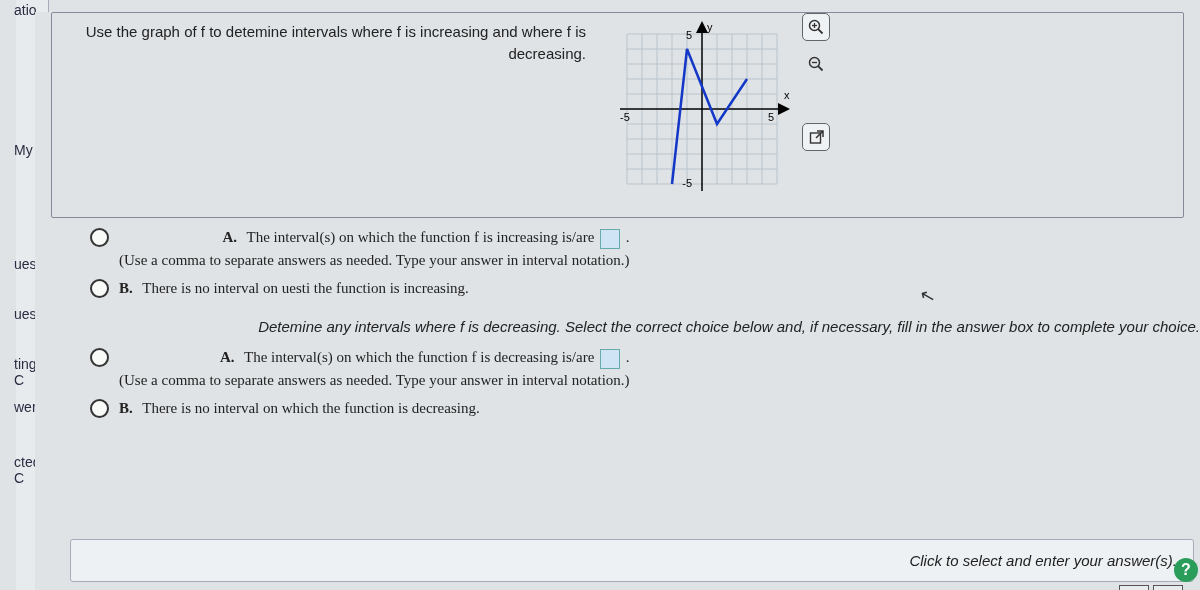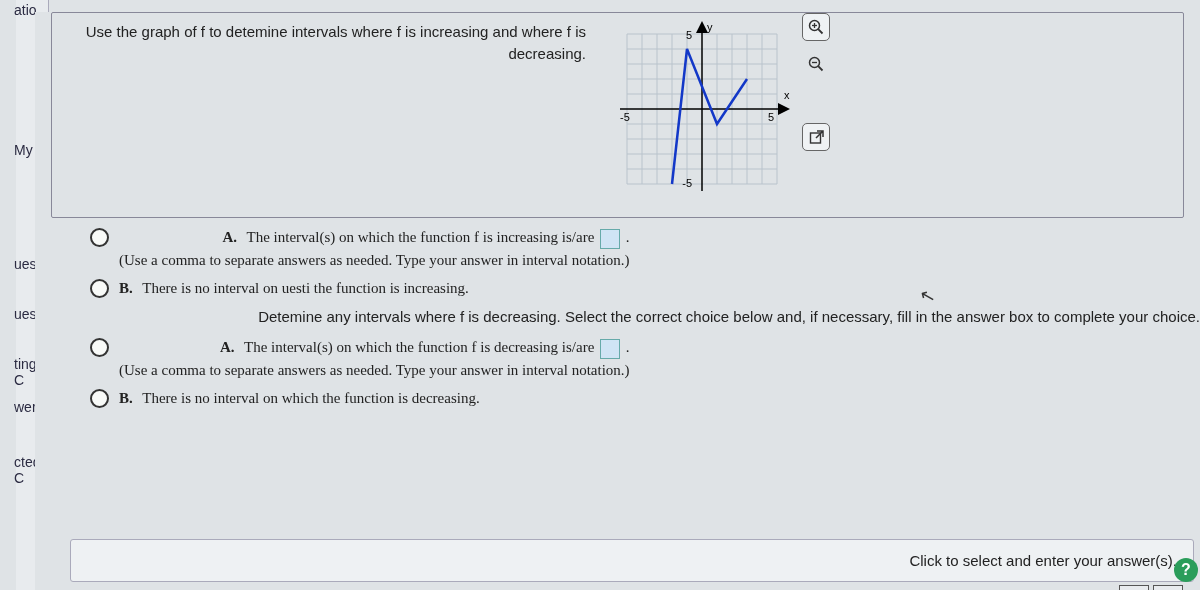--- a/index.html
+++ b/index.html
@@ -102,33 +102,35 @@
   .answer-box {
     display: inline-block;
     width: 18px; height: 18px;
     background: #cfe4f5;
     border: 1px solid #6aa;
     vertical-align: middle;
     margin: 0 2px;
     cursor: text;
   }
   .instruction-line {
-    margin: 6px 0 8px 55px;
+    margin: 16px 0 8px 55px;
     line-height: 1.5;
+    font-style: italic;
   }
   .bottom-bar {
     position: absolute;
     left: 35px;
     right: 6px;
     bottom: 8px;
     background: #eef1f3;
     border: 1px solid #aab;
     border-radius: 3px;
     padding: 12px 16px;
     font-size: 15px;
+    font-style: italic;
   }
   .nav-btns {
     position: absolute;
     right: 10px;
     bottom: -30px;
     display: flex;
     gap: 4px;
   }
   .nav-btn {
     width: 28px; height: 24px;

